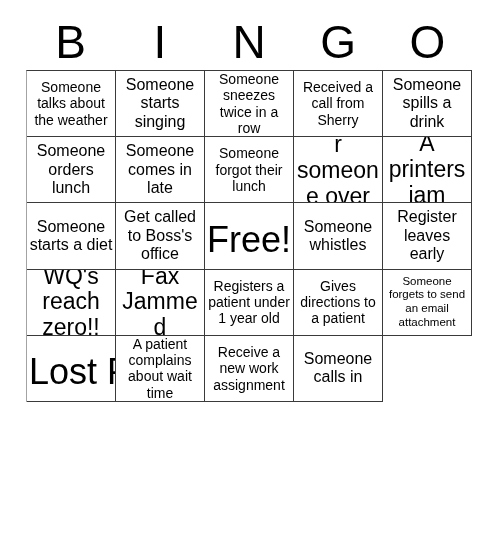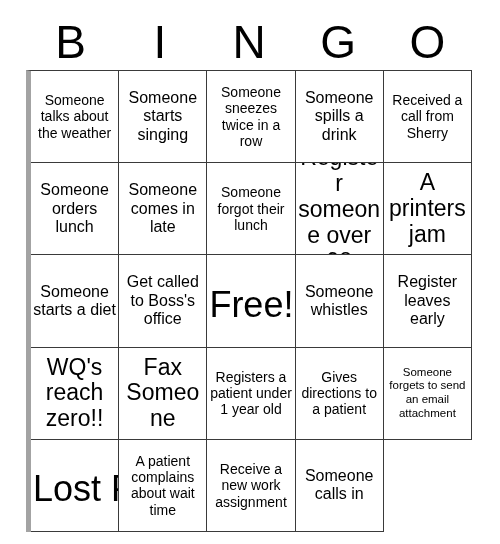--- a/index.html
+++ b/index.html
@@ -40,26 +40,26 @@
     letter-spacing: 0px;
     color: #000000;
     user-select: none;
   }
   
   #grid {
     position: absolute;
     left: 26px;
     top: 70px;
     width: 446px;
-    height: 462px;
+    height: 332px;
     display: grid;
     grid-template-columns: repeat(5, 1fr);
     grid-template-rows: repeat(5, 1fr);
     border-top: 1px solid #3a3a3a;
-    border-left: 5px solid #a3a3a3;
+    border-left: 1px solid #a3a3a3;
     box-sizing: border-box;
     background: #ffffff;
   }
   .cell {
     border-right: 1px solid #3a3a3a;
     border-bottom: 1px solid #3a3a3a;
     box-sizing: border-box;
     background: #ffffff;
     display: flex;
     align-items: center;
@@ -103,24 +103,24 @@
     <div class="cell">
         <span class="cell-text fs-sm">Someone talks about the weather</span>
       </div>
     <div class="cell">
         <span class="cell-text fs-md">Someone starts singing</span>
       </div>
     <div class="cell">
         <span class="cell-text fs-sm">Someone sneezes twice in a row</span>
       </div>
     <div class="cell">
-        <span class="cell-text fs-md">Someone spills a drink</span>
+        <span class="cell-text fs-sm">Received a call from Sherry</span>
       </div>
     <div class="cell">
-        <span class="cell-text fs-sm">Received a call from Sherry</span>
+        <span class="cell-text fs-md">Someone spills a drink</span>
       </div>
 
     <div class="cell">
         <span class="cell-text fs-md">Someone orders lunch</span>
       </div>
     <div class="cell">
         <span class="cell-text fs-md">Someone comes in late</span>
       </div>
     <div class="cell">
         <span class="cell-text fs-sm">Someone forgot their lunch</span>
@@ -145,21 +145,21 @@
         <span class="cell-text fs-md">Someone whistles</span>
       </div>
     <div class="cell">
         <span class="cell-text fs-md">Register leaves early</span>
       </div>
 
     <div class="cell">
         <span class="cell-text fs-xl">WQ's reach zero!!</span>
       </div>
     <div class="cell">
-        <span class="cell-text fs-xl">Fax Someone</span>
+        <span class="cell-text fs-xl">Fax Jammed</span>
       </div>
     <div class="cell">
         <span class="cell-text fs-sm">Registers a patient under 1 year old</span>
       </div>
     <div class="cell">
         <span class="cell-text fs-sm">Gives directions to a patient</span>
       </div>
 
     <div class="cell">
         <span class="cell-text fs-xs">Someone forgets to send an email attachment</span>

